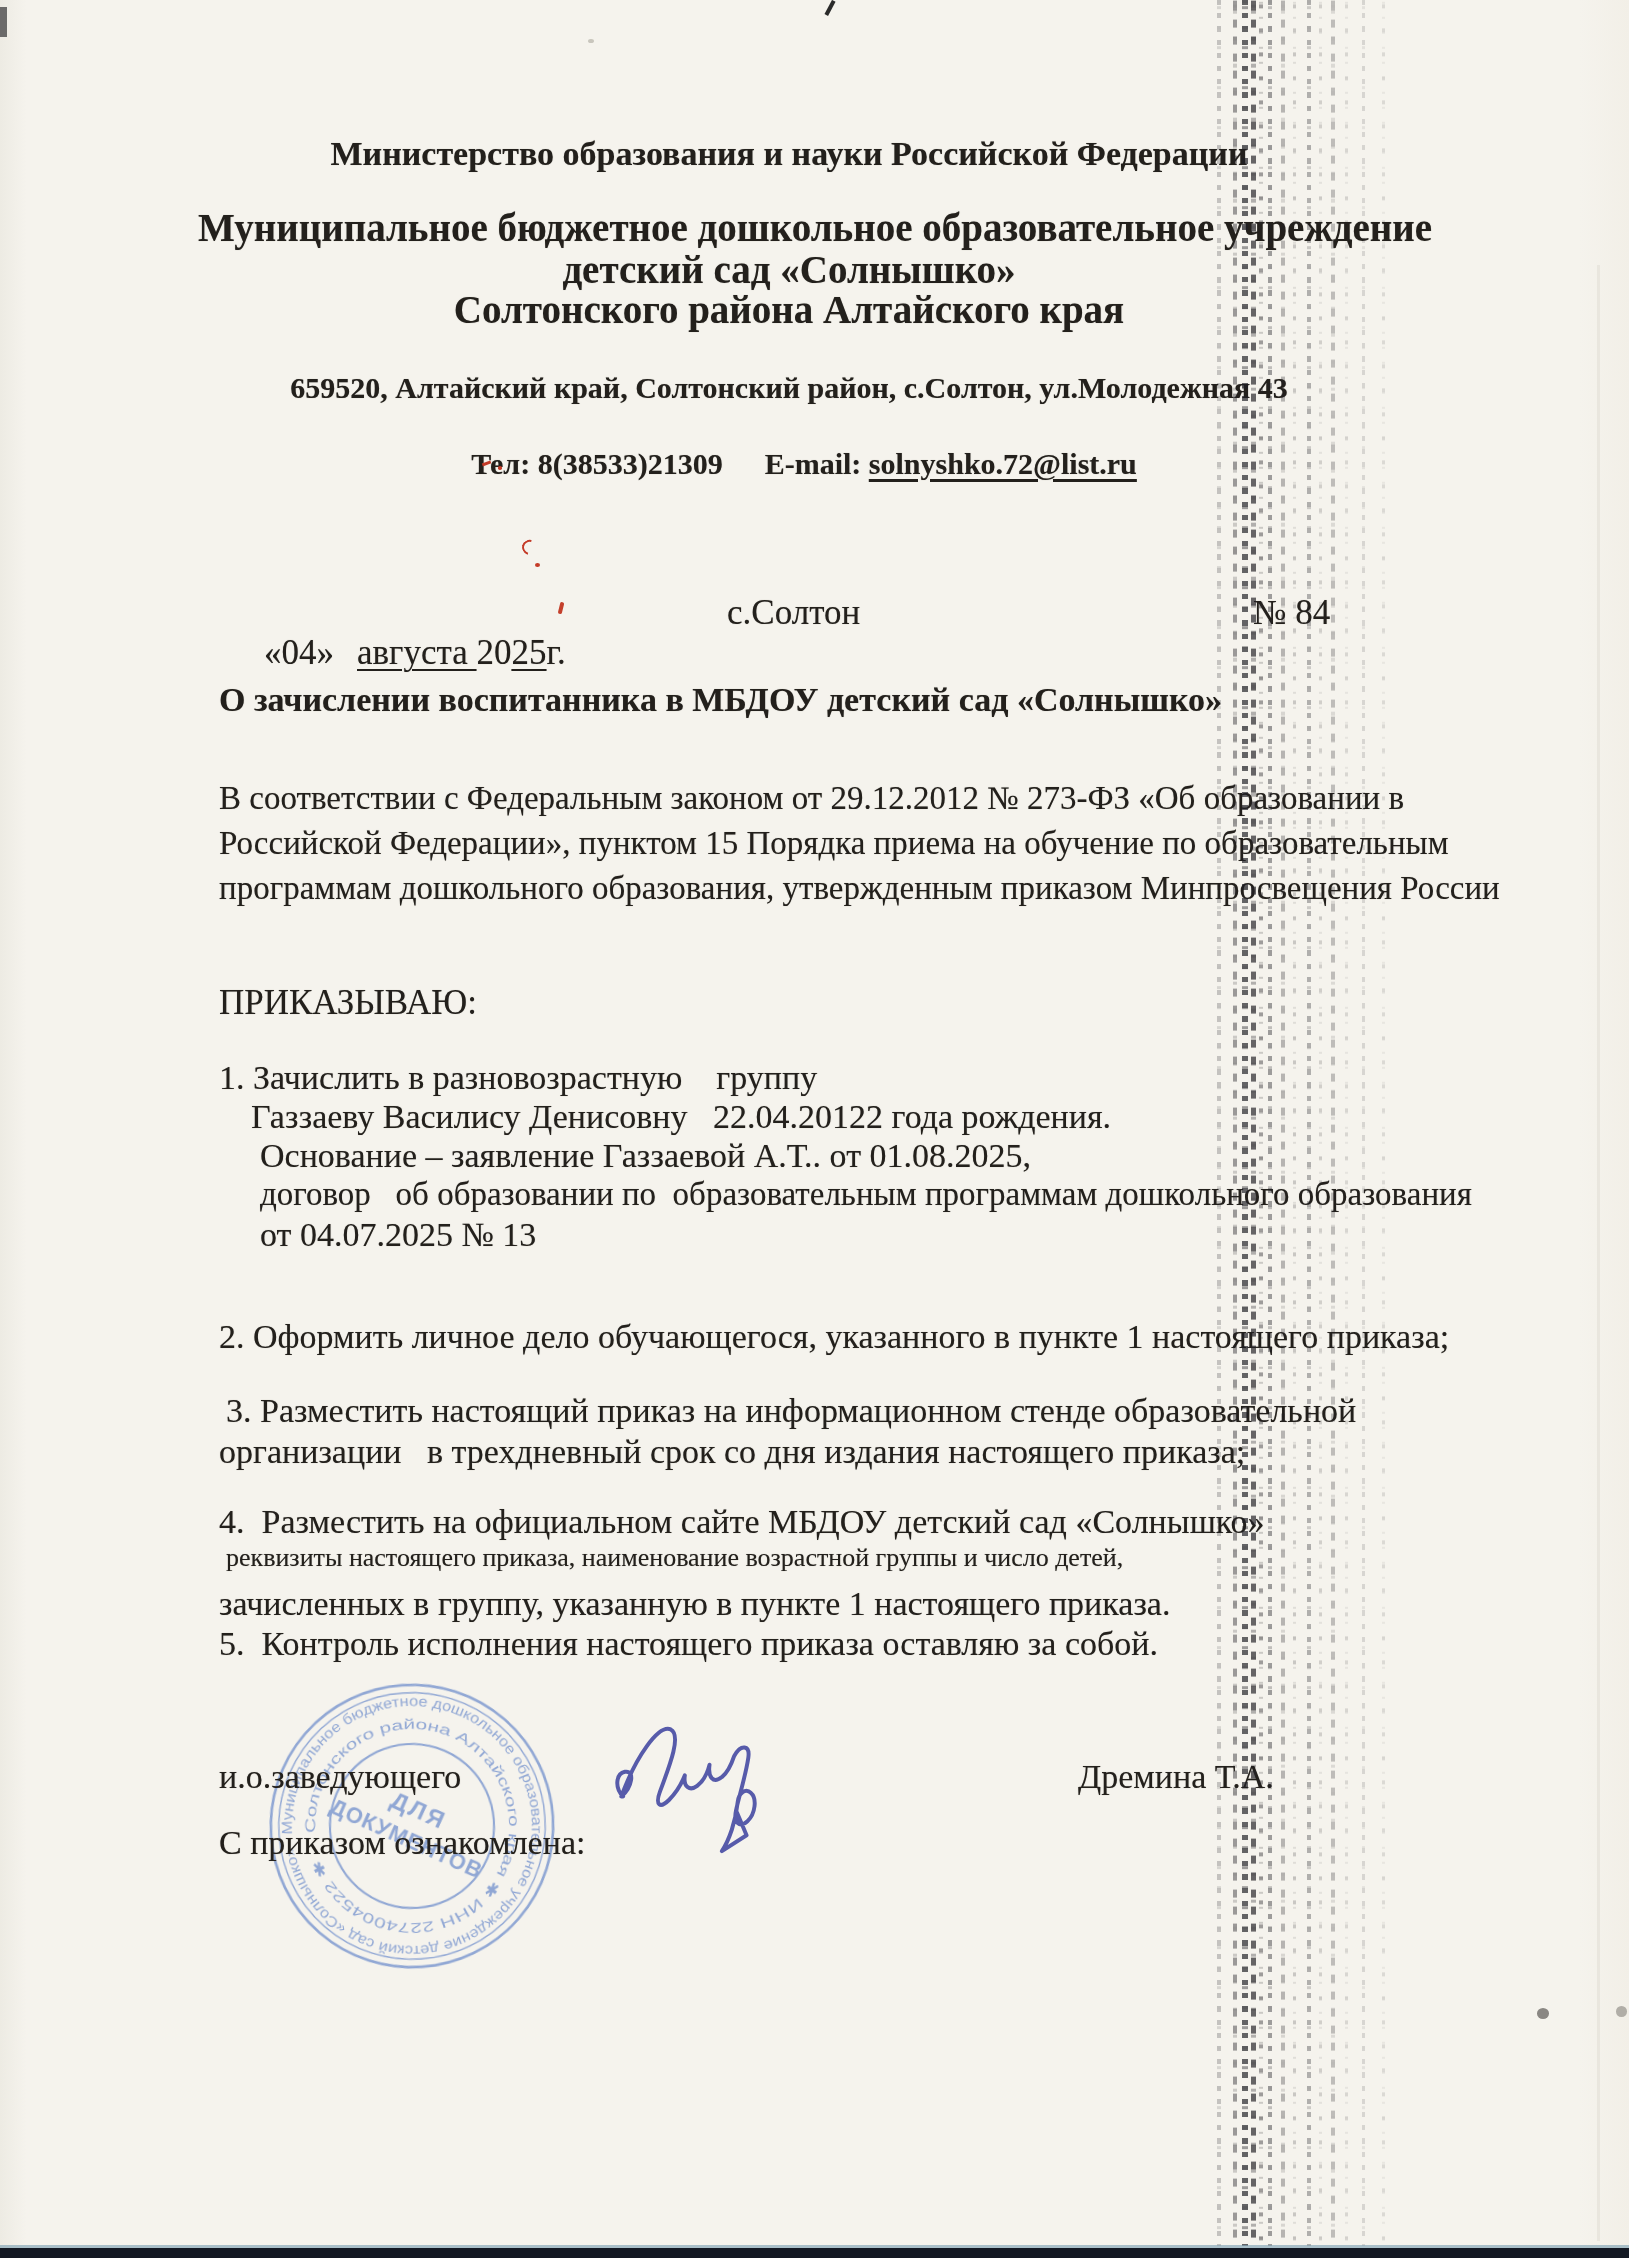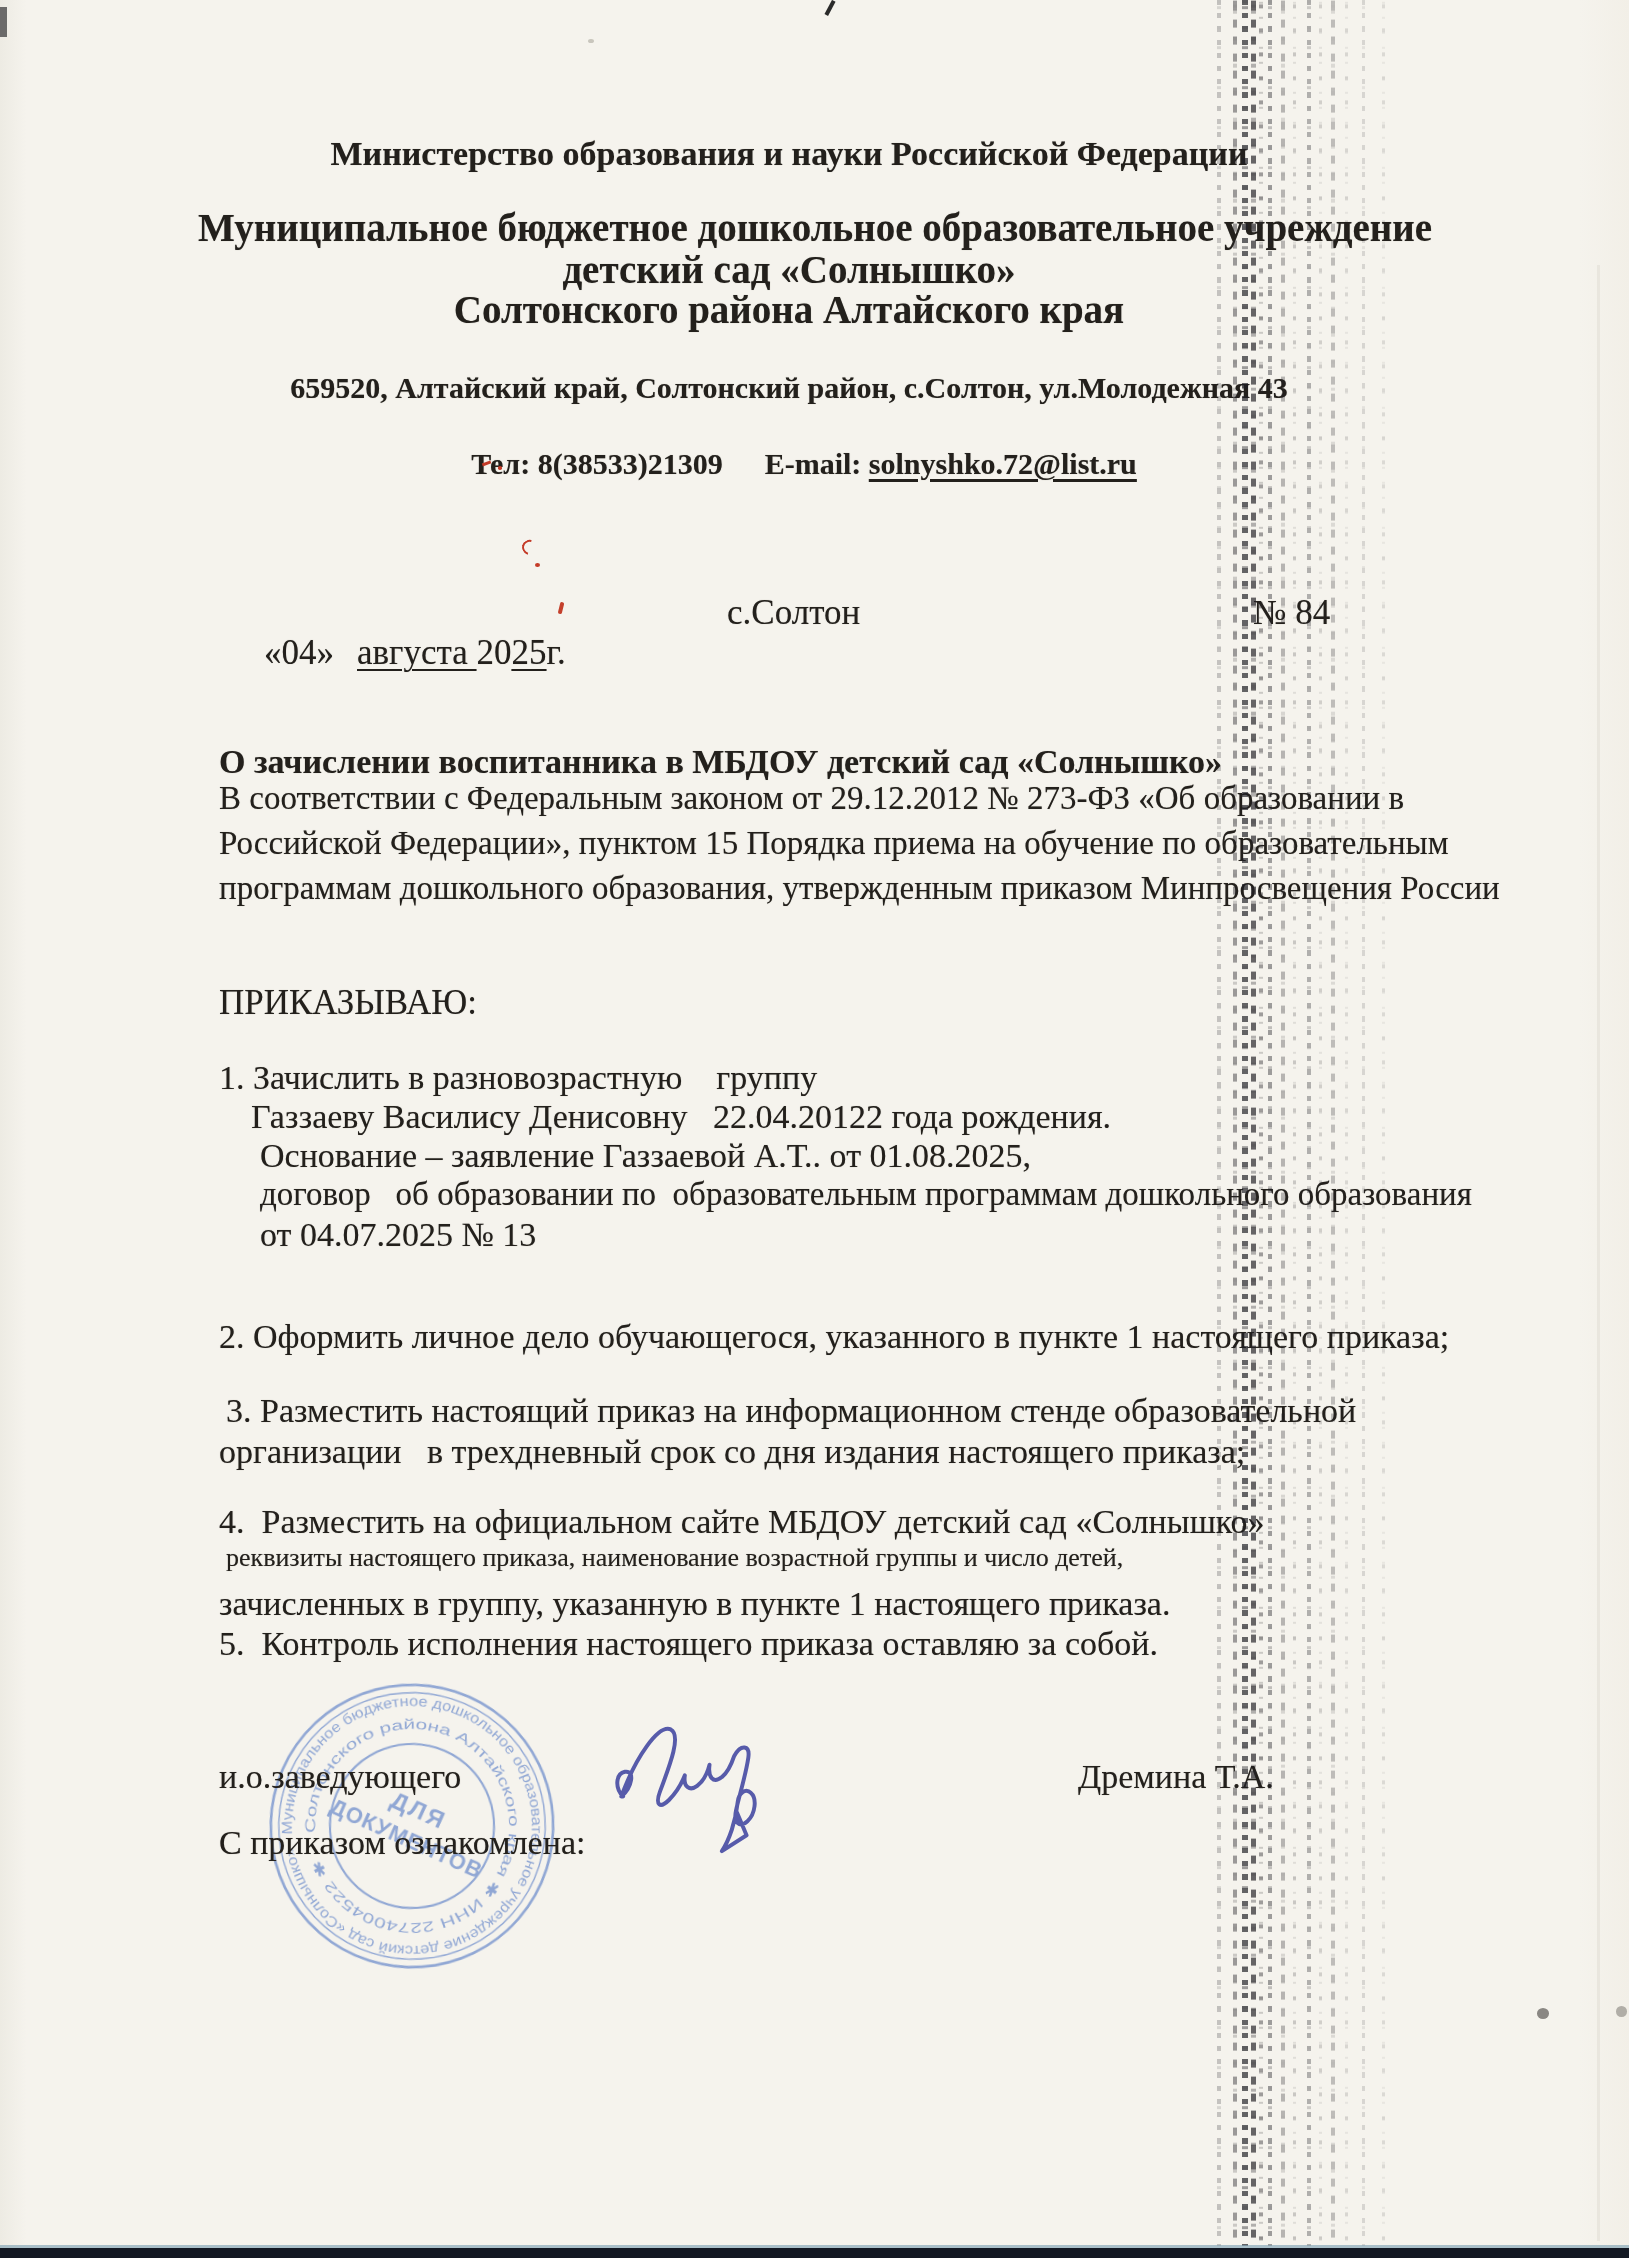--- a/index.html
+++ b/index.html
@@ -84,21 +84,21 @@
     <span>Тел: 8(38533)21309</span><span style="display:inline-block;width:42px;"></span><span>E-mail:</span> <span class="email">solnyshko.72@list.ru</span>
   </div>
 
 
   <div class="ln" style="left:229px; top:593px; font-size:35px;">
     <span>«04»</span><span style="display:inline-block;width:23px;"></span><span class="u">августа </span><span>20</span><span class="u">25</span><span>г.</span>
   </div>
   <div class="ln" style="left:727px; top:593px; font-size:35px;">с.Солтон</div>
   <div class="ln" style="left:1253px; top:593px; font-size:35px;">№ 84</div>
 
-  <div class="ln body-l" style="top:742px; font-size:34px; font-weight:bold;">О зачислении воспитанника в МБДОУ детский сад «Солнышко»</div>
+  <div class="ln body-l" style="top:680px; font-size:34px; font-weight:bold;">О зачислении воспитанника в МБДОУ детский сад «Солнышко»</div>
 
   <div class="ln body-l" style="top:780px;  font-size:33px;">В соответствии с Федеральным законом от 29.12.2012 № 273-ФЗ «Об образовании в</div>
   <div class="ln body-l" style="top:825px;  font-size:33px;">Российской Федерации», пунктом 15 Порядка приема на обучение по образовательным</div>
   <div class="ln body-l" style="top:870px;  font-size:33px;">программам дошкольного образования, утвержденным приказом Минпросвещения России</div>
 
   <div class="ln body-l" style="top:983px; font-size:35px;">ПРИКАЗЫВАЮ:</div>
 
   <div class="ln" style="left:219px; top:1058px; font-size:34px;">1. Зачислить в разновозрастную    группу</div>
   <div class="ln" style="left:251px; top:1097px; font-size:34px;">Газзаеву Василису Денисовну   22.04.20122 года рождения.</div>
   <div class="ln" style="left:260px; top:1136px; font-size:34px;">Основание – заявление Газзаевой А.Т.. от 01.08.2025,</div>

